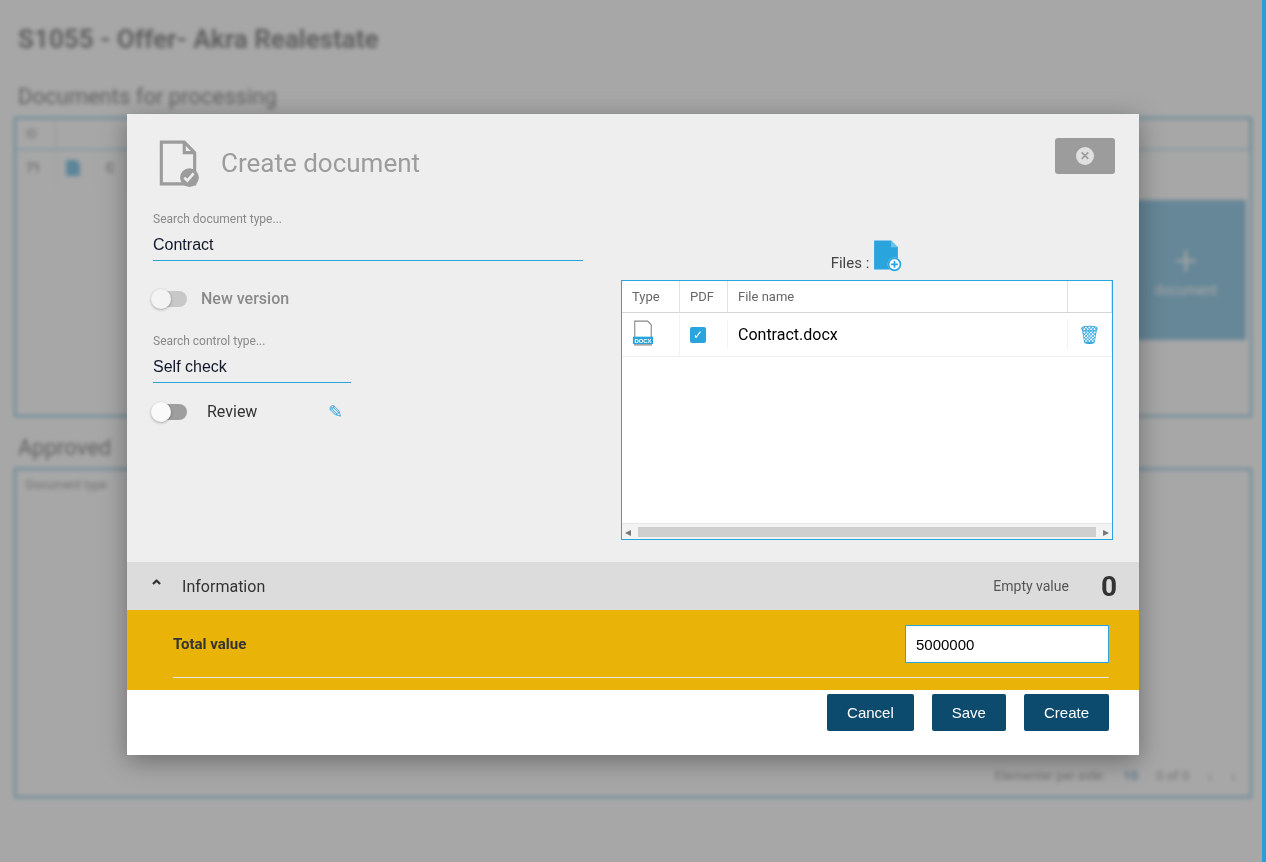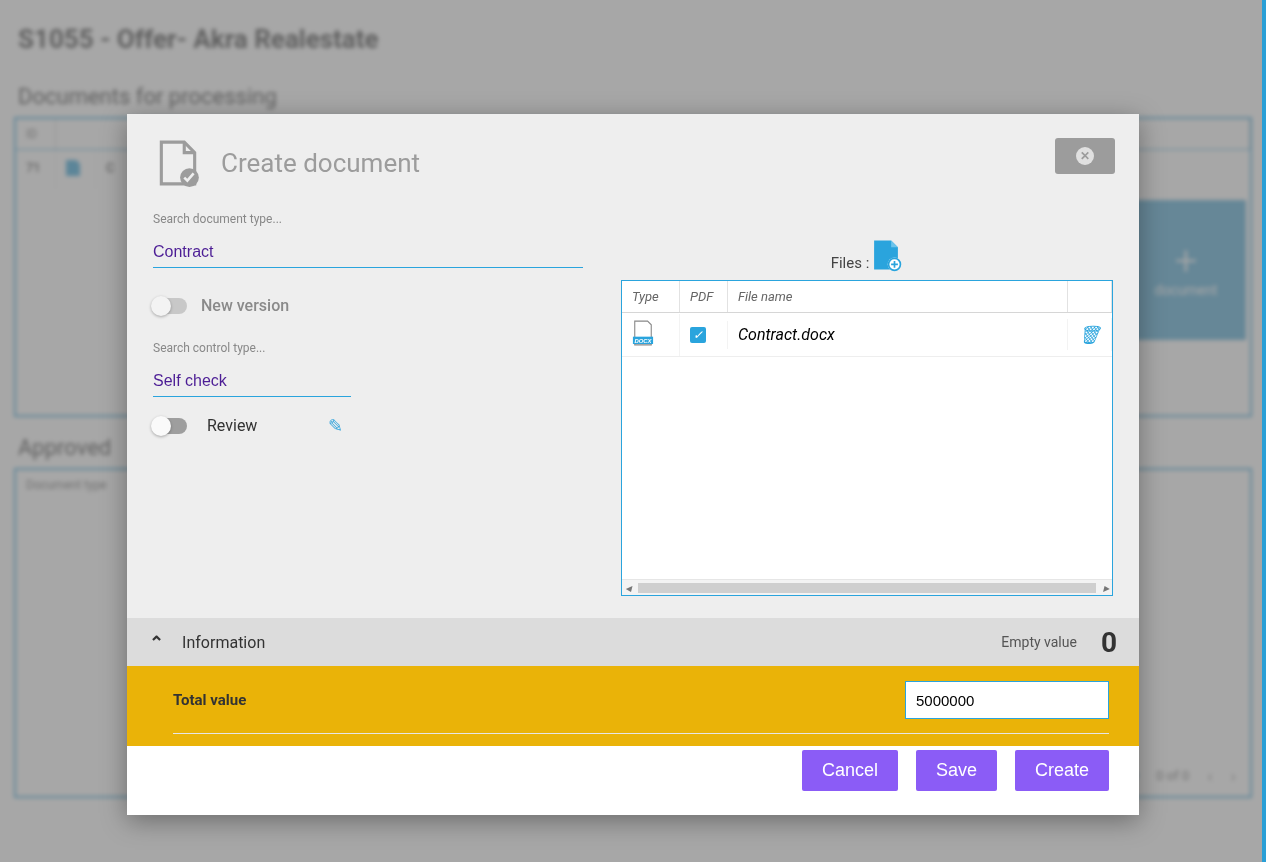--- a/index.html
+++ b/index.html
@@ -92,21 +92,21 @@
 
     .two-col { display:flex; gap:38px; }
     .col-left { width: 430px; }
     .col-right { flex:1; }
 
     .field { margin-bottom: 28px; }
     .f-label { font-size:12px; color:#888; margin-bottom:6px; }
     .f-input {
       width:100%; border:none; border-bottom:1px solid #2aa4dd;
       font-size:16px; padding:4px 0 6px 0; background:transparent;
-      color:#4c1d95; outline:none;margin-top:7px;
+      color:#0f172a; outline:none;
     }
     .f-input.black { border-bottom-color:#555; }
     .f-input.short { width:46%; }
 
     .toggle-row { display:flex; align-items:center; gap:14px; margin: 4px 0 26px 0;}
     .toggle-row .tlabel { font-size:16px; color:#8a8a8a; font-weight:500;}
     .toggle {
       width:34px; height:16px; border-radius:10px; background:#c8c8c8; position:relative;
       cursor:pointer;
     }
@@ -123,21 +123,21 @@
       transform: rotate(0deg);
     }
 
     
     .files-head { display:flex; align-items:flex-end; justify-content:center;
       margin: 26px 0 8px 0;}
     .files-label { font-size:15px; color:#444; }
     .add-file { color:#2aa4dd; cursor:pointer;}
     .add-file svg { width:34px; height:34px; display:block;}
     .files-box {
-      border:1px solid #2aa4dd; height:316px; background:#fff; display:flex; flex-direction:column;font-style:italic;
+      border:1px solid #2aa4dd; height:260px; background:#fff; display:flex; flex-direction:column;
     }
     .files-th { display:flex; border-bottom:1px solid #d6d6d6; font-size:13px; color:#666;}
     .files-th .c { padding:8px 10px; border-right:1px solid #e2e2e2;}
     .c-type{width:58px;} .c-pdf{width:48px;} .c-name{flex:1;} .c-del{width:44px; border-right:none;}
     .files-row { display:flex; align-items:center; border-bottom:1px solid #eee; height:44px;}
     .files-row .c{ padding:6px 10px; border-right:1px solid #f3f3f3;}
     .docx-badge {
       display:inline-flex; align-items:flex-end; justify-content:center;
       width:22px; height:26px; position:relative;
     }
@@ -151,37 +151,37 @@
     .files-scroll .arr{position:absolute;top:1px;font-size:12px;color:#777;}
     .files-scroll .al{left:3px;} .files-scroll .ar{right:3px;}
 
     
     .info-bar {
       display:flex; align-items:center; height:48px; padding:0 22px;
       background:#dcdcdc; color:#333;
     }
     .chev-up { font-size:18px; margin-right:18px; font-weight:700;}
     .info-title { font-size:16px;}
-    .info-right { margin-left:auto; display:flex; align-items:center; gap:24px;justify-content:space-between;}
+    .info-right { margin-left:auto; display:flex; align-items:center; gap:32px;justify-content:space-between;}
     .empty-lbl { color:#555; font-size:14px;}
     .empty-num { font-size:28px; font-weight:700;}
 
     .info-body { padding: 15px 30px 12px 46px; background:#eab308;}
     .tv-row { display:flex; align-items:center;}
     .tv-lbl { font-size:15px; font-weight:700; color:#333;}
     .tv-input {
       margin-left:auto; width:204px; height:38px;
       border:1px solid #2aa4dd; font-size:15px; padding:0 10px; outline:none;
     }
     .info-hr { border:none; border-top:1px solid #e6e6e6; margin-top:14px;}
 
     .btn-row { display:flex; justify-content:flex-end; gap:18px;
       padding: 4px 30px 24px 0; background:#fff;}
     .btn {
-      background:#8b5cf6; color:#fff; font-size:18px; padding:10px 20px;
+      background:#0c4a6e; color:#fff; font-size:15px; padding:10px 20px;
       border:none; cursor:pointer; border-radius:2px;
     }
   </style>
 </head>
 <body>
 
 <div class="bg-page">
   <div class="bg-title">S1055 - Offer- Akra Realestate</div>
 
   <div class="bg-section-h">Documents for processing</div>

